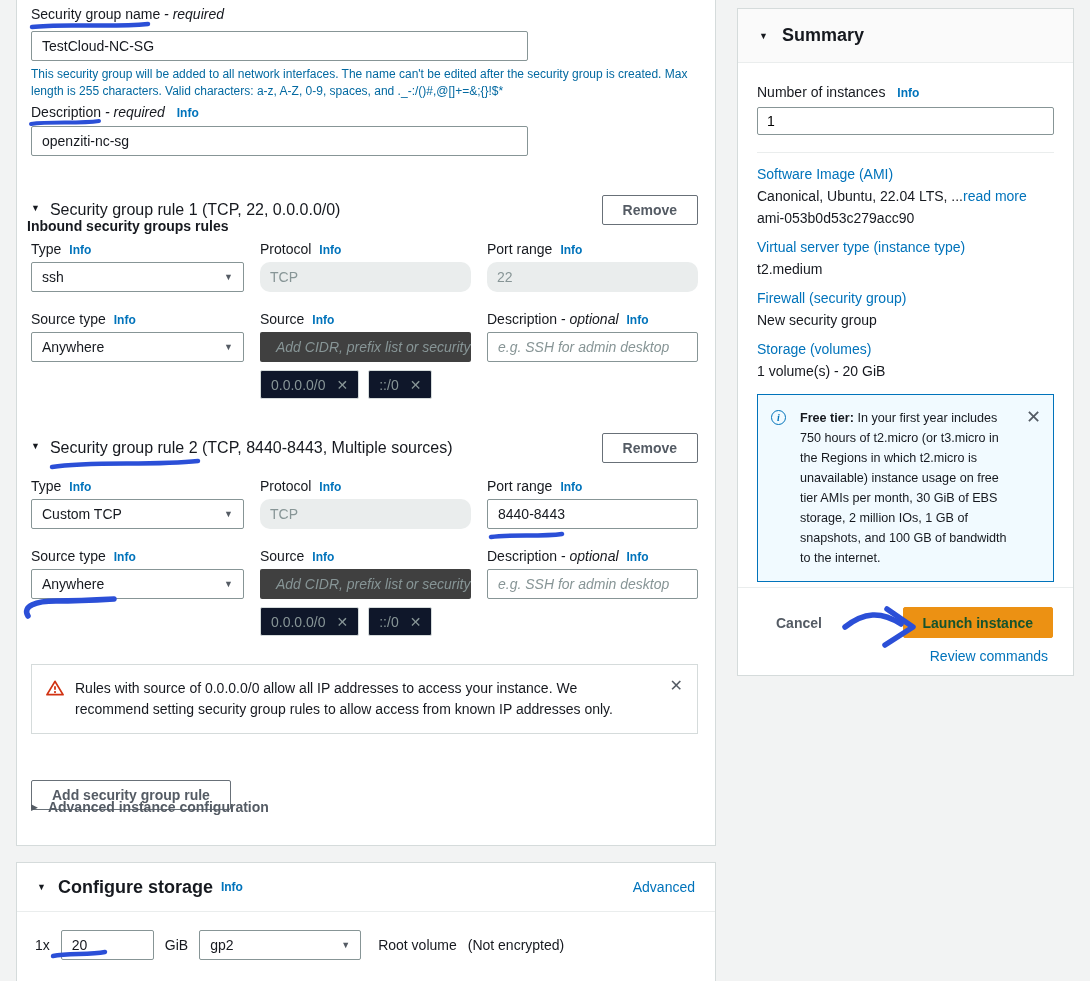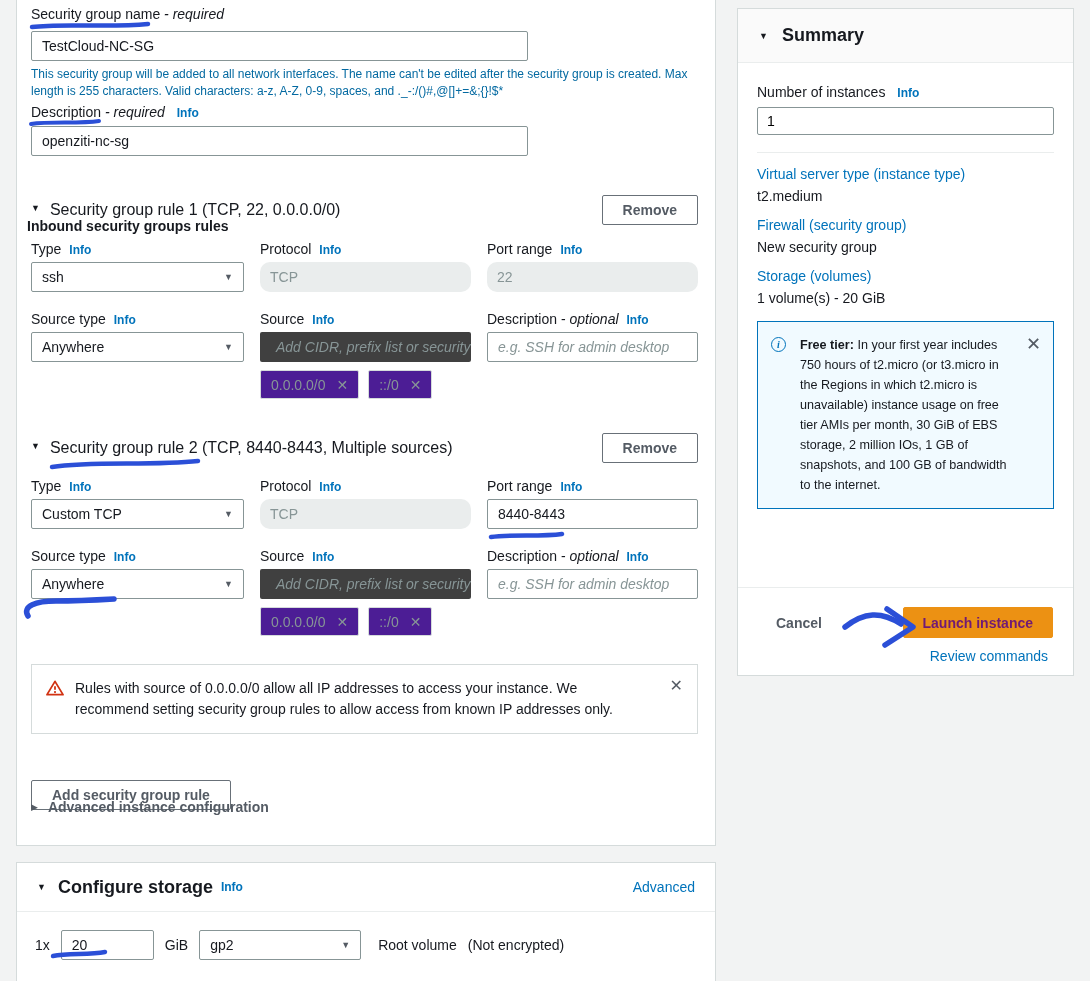--- a/index.html
+++ b/index.html
@@ -19,41 +19,41 @@
   .btn { background:#fff; border:1px solid #687078; border-radius:2px; color:#545b64; font-weight:700; font-size:14px; height:30px; padding:0 20px; display:inline-flex; align-items:center; cursor:pointer; font-family:inherit; }
   .grid3 { display:grid; grid-template-columns:213px 211px 211px; column-gap:16px; }
   .f-lbl { height:21px; font-size:14px; color:#16191f; }
   .ctl-select { height:30px; border:1px solid #879596; border-radius:2px; background:#fff; display:flex; align-items:center; justify-content:space-between; padding:0 10px; font-size:14px; color:#16191f; cursor:pointer; }
   .ctl-dis { height:30px; background:#eaeded; border-radius:10px; display:flex; align-items:center; padding:0 10px; color:#879596; font-size:14px; }
   .ctl-search { height:30px; background:#404040; border-radius:2px; display:flex; align-items:center; gap:8px; padding:0 8px; color:#879596; font-size:14px; cursor:text; overflow:hidden; white-space:nowrap; }
   .ph-text { font-style:italic; color:#879596; }
   .inp { height:30px; width:100%; border:1px solid #879596; border-radius:2px; padding:0 10px; font-family:inherit; font-size:14px; color:#16191f; background:#fff; }
   .inp::placeholder { font-style:italic; color:#879596; }
   .chips { margin-top:8px; display:flex; gap:9px; }
-  .chip { display:inline-flex; align-items:center; gap:11px; border:1px solid #d5dbdb; border-radius:2px; background:#4c1d95; color:#879596; font-size:14px; height:29px; padding:0 10px; }
+  .chip { display:inline-flex; align-items:center; gap:11px; border:1px solid #d5dbdb; border-radius:2px; background:#0f172a; color:#879596; font-size:14px; height:29px; padding:0 10px; }
   .chip-x { color:#879596; font-size:14px; cursor:pointer; }
   .warnbox { border:1px solid #d5dbdb; background:#fff; padding:13px 14px; display:flex; gap:11px; align-items:flex-start; }
   .warn-text { font-size:14px; line-height:21px; flex:1; padding-right:10px; }
   .close-x { color:#545b64; font-size:16px; cursor:pointer; line-height:1; }
   .adv { font-weight:700; color:#545b64; font-size:14px; display:flex; gap:10px; align-items:center; cursor:pointer; }
   .link { color:#0073bb; cursor:pointer; text-decoration:none; }
   
   .sum-head { height:54px; background:#fafafa; border-bottom:1px solid #eaeded; display:flex; align-items:center; padding:0 21px; gap:14px; }
   .sum-title { font-size:18px; font-weight:700; }
   .sum-body { position:absolute; top:55px; left:0; right:0; padding:0 19px; }
   .sum-inp { margin-top:7px; height:28px; width:100%; border:1px solid #879596; border-radius:2px; padding:0 9px; font-family:inherit; font-size:14px; }
   .sum-div { border:none; border-top:1px solid #eaeded; margin:17px 0 0 0; }
   .sum-item { margin-top:13px; }
   .sum-link { color:#0073bb; font-size:14px; cursor:pointer; }
   .sum-val { margin-top:6px; font-size:14px; color:#16191f; }
   .freetier { margin-top:15px; background:#f1faff; border:1px solid #0073bb; padding:13px 12px 13px 13px; display:flex; gap:10px; align-items:flex-start; }
   .ft-text { flex:1; font-size:12.6px; line-height:20px; color:#16191f; padding:0 6px 0 4px; }
   .i-circle { width:15px; height:15px; border-radius:50%; border:1.5px solid #0073bb; color:#0073bb; font-size:10px; font-weight:700; font-style:italic; display:flex; align-items:center; justify-content:center; flex:none; margin-top:2px; font-family:"Liberation Serif",serif; }
   .sum-foot { position:absolute; left:0; right:0; bottom:0; height:88px; border-top:1px solid #eaeded; }
-  .btn-primary { background:#ec9113; border:1px solid #ec9113; border-radius:2px; color:#701a75; font-weight:700; font-size:14px; height:31px; padding:0 19px; display:inline-flex; align-items:center; cursor:pointer; font-family:inherit; }
+  .btn-primary { background:#ec9113; border:1px solid #ec9113; border-radius:2px; color:#14532d; font-weight:700; font-size:14px; height:31px; padding:0 19px; display:inline-flex; align-items:center; cursor:pointer; font-family:inherit; }
   .cancel { font-weight:700; color:#545b64; cursor:pointer; }
   
   .stor-head { height:49px; border-bottom:1px solid #eaeded; display:flex; align-items:center; padding:0 20px; }
   .stor-title { font-size:18px; font-weight:700; margin-left:12px; }
   .stor-row { position:absolute; left:18px; top:67px; display:flex; align-items:center; gap:11px; }
   .annot { position:absolute; inset:0; pointer-events:none; z-index:50; }
 </style>
 </head>
 <body>
 
@@ -239,20 +239,25 @@
     <span class="sum-title">Summary</span>
   </div>
   <div class="sum-body">
     <div style="margin-top:20px;">
       <span>Number of instances</span>
       <span class="info">Info</span>
     </div>
     <input class="sum-inp" value="1" style="">
     <hr class="sum-div">
 
+    <div class="sum-item">
+      <span class="sum-link">Software Image (AMI)</span>
+      <div class="sum-val"><span>Canonical, Ubuntu, 22.04 LTS, ...</span><span class="link">read more</span></div>
+      <div class="sum-val">ami-053b0d53c279acc90</div>
+    </div>
 
     <div class="sum-item">
       <span class="sum-link">Virtual server type (instance type)</span>
       <div class="sum-val">t2.medium</div>
     </div>
 
     <div class="sum-item">
       <span class="sum-link">Firewall (security group)</span>
       <div class="sum-val">New security group</div>
     </div>

